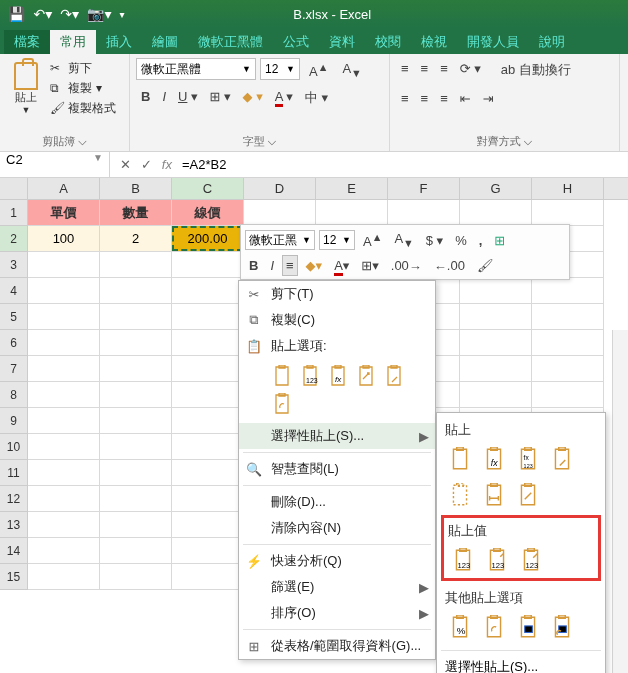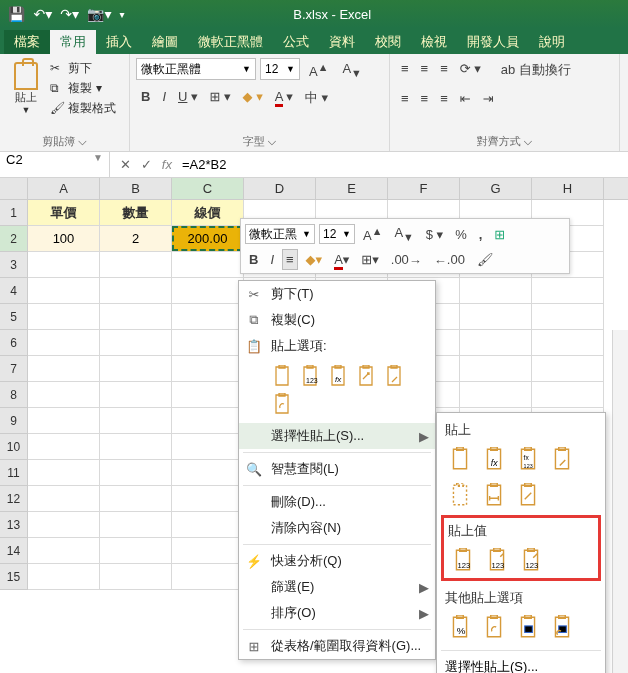--- a/index.html
+++ b/index.html
@@ -4,21 +4,21 @@
 <style>
 * { box-sizing: border-box; margin: 0; padding: 0; font-family: "Microsoft JhengHei", Arial, sans-serif; }
 body { background: #fff; width: 628px; height: 673px; overflow: hidden; position: relative; font-size: 12px; }
 
 .titlebar { background: linear-gradient(#2b7a3d,#217346); height: 28px; display: flex; align-items: center; color: #fff; padding: 0 8px; }
 .titlebar .qat { display: flex; gap: 8px; align-items: center; }
 .titlebar .qat span { font-size: 14px; }
 .titlebar .title { flex: 1; text-align: center; font-size: 13px; }
 
 .tabs { background: #217346; height: 26px; display: flex; align-items: flex-end; padding: 0 4px; }
-.tabs .ftab { font-size: 13px; padding: 3px 10px; color: #fef9c3; cursor: pointer; }
+.tabs .ftab { font-size: 13px; padding: 3px 10px; color: #5eead4; cursor: pointer; }
 .tabs .ftab.file { background: #176236; }
 .tabs .ftab.active { background: #f3f3f3; color: #217346; }
 
 .ribbon { background: #f3f3f3; border-bottom: 1px solid #d4d4d4; height: 98px; display: flex; }
 .ribbon .group { border-right: 1px solid #d9d9d9; padding: 4px 6px 2px; display: flex; flex-direction: column; }
 .ribbon .group .gcontent { flex: 1; display: flex; align-items: flex-start; gap: 4px; }
 .ribbon .group .glabel { text-align: center; font-size: 11px; color: #666; padding-top: 2px; }
 
 .big-icon { display: flex; flex-direction: column; align-items: center; justify-content: center; width: 40px; height: 60px; font-size: 11px; color: #333; }
 .big-icon .clip { width: 24px; height: 28px; border: 2px solid #d69a3a; border-radius: 3px 3px 0 0; position: relative; }
@@ -39,38 +39,38 @@
 .colhdr { display: flex; background: #e6e6e6; height: 22px; border-bottom: 1px solid #ccc; }
 .colhdr .rowsel { width: 28px; border-right: 1px solid #ccc; background: #e6e6e6; }
 .colhdr .ch { width: 72px; border-right: 1px solid #ccc; text-align: center; font-size: 13px; color: #333; line-height: 22px; }
 .colhdr .ch.sel { background: #d2e8d2; }
 
 .rows { }
 .row { display: flex; height: 26px; }
 .row .rh { width: 28px; background: #e6e6e6; border-right: 1px solid #ccc; border-bottom: 1px solid #ccc; text-align: center; font-size: 12px; color: #333; line-height: 26px; }
 .row .rh.sel { background: #d2e8d2; }
 .row .cell { width: 72px; border-right: 1px solid #d9d9d9; border-bottom: 1px solid #d9d9d9; text-align: center; font-size: 13px; line-height: 26px; }
-.row .cell.hdr { background: #fef9c3; font-weight: 600; color: #333; }
+.row .cell.hdr { background: #fca5a5; font-weight: 600; color: #333; }
 .row .cell.data { background: #fef6e0; }
 .row .cell.selcell { background: #eab308; position: relative; }
 .row .cell.selcell .march { position:absolute; inset:0; border:2px dashed #217346; pointer-events:none; }
 
 
 .ctx { position: absolute; top: 280px; left: 238px; width: 198px; background: #fff; border: 1px solid #b6b6b6; box-shadow: 2px 2px 6px rgba(0,0,0,.2); z-index: 30; font-size: 13px; }
 .ctx .item { display: flex; align-items: center; padding: 4px 6px; gap: 8px; color: #222; }
 .ctx .item.hover { background: #e6efe6; }
 .ctx .item .ic { width: 18px; height: 16px; display: inline-flex; align-items:center; justify-content:center; color:#666; font-size:13px;}
 .ctx .sub-ind { margin-left: auto; color: #666; }
 .ctx .paste-icons { display: flex; gap: 2px; padding: 4px 8px 6px 30px; flex-wrap: wrap; }
 .ctx .paste-icons .pi { width: 26px; height: 26px; border: 1px solid transparent; display:flex; align-items:center; justify-content:center; }
 .ctx .paste-icons .pi svg { width:20px; height:22px; }
 .ctx hr { border: none; border-top: 1px solid #e0e0e0; margin: 3px 4px; }
 
 
-.mini { position: absolute; top: 218px; left: 240px; width: 330px; background: #fdfdfd; border: 1px solid #c8c8c8; box-shadow: 1px 1px 4px rgba(0,0,0,.15); padding: 3px 4px; z-index: 25; display:flex; flex-direction:column; gap:3px; }
+.mini { position: absolute; top: 224px; left: 240px; width: 330px; background: #fdfdfd; border: 1px solid #c8c8c8; box-shadow: 1px 1px 4px rgba(0,0,0,.15); padding: 3px 4px; z-index: 25; display:flex; flex-direction:column; gap:3px; }
 .mini .mrow { display:flex; align-items:center; gap:4px; }
 .mini .mbtn { padding:2px 3px; font-size:13px; color:#444; border:1px solid transparent; }
 .mini .mbtn.on { background:#e6e6e6; border-color:#bbb; }
 .mini select, .mini .msel { border:1px solid #bfbfbf; font-size:12px; height:20px; padding:0 3px; background:#fff; }
 
 
 .submenu { position: absolute; top: 412px; left: 436px; width: 170px; background: #fff; border: 1px solid #b6b6b6; box-shadow: 2px 2px 6px rgba(0,0,0,.2); z-index: 40; padding: 6px 6px 4px; font-size: 13px; }
 .submenu .lbl { padding: 2px 2px 4px; font-weight: 500; color: #333; }
 .submenu .irow { display: flex; gap: 4px; padding: 2px 2px 6px; }
 .submenu .irow .pi { width: 30px; height: 28px; display:flex; align-items:center; justify-content:center; }

